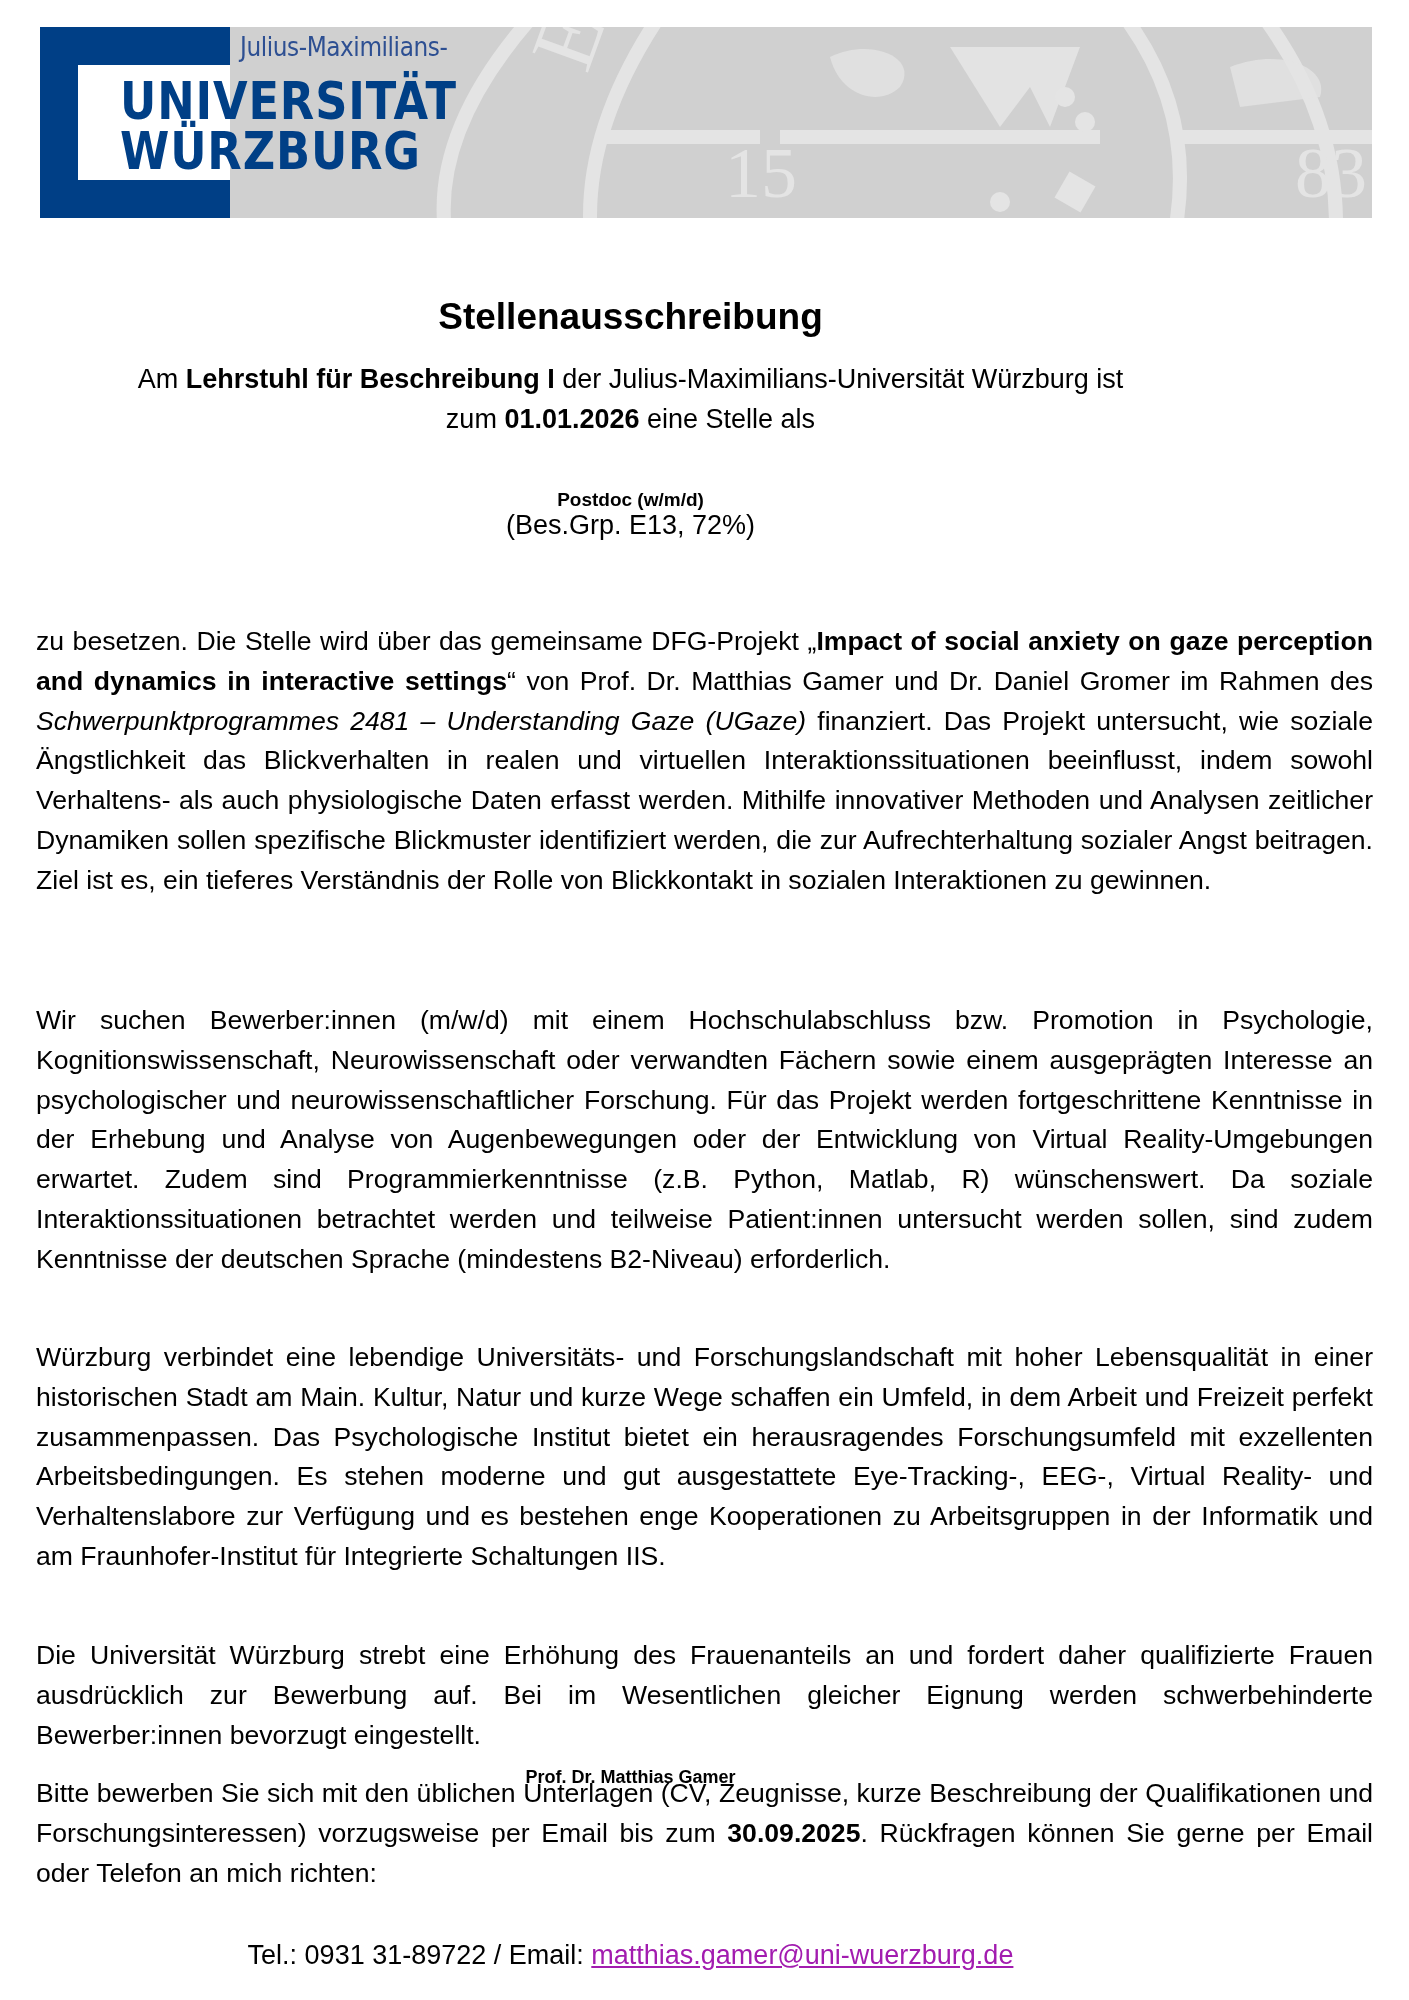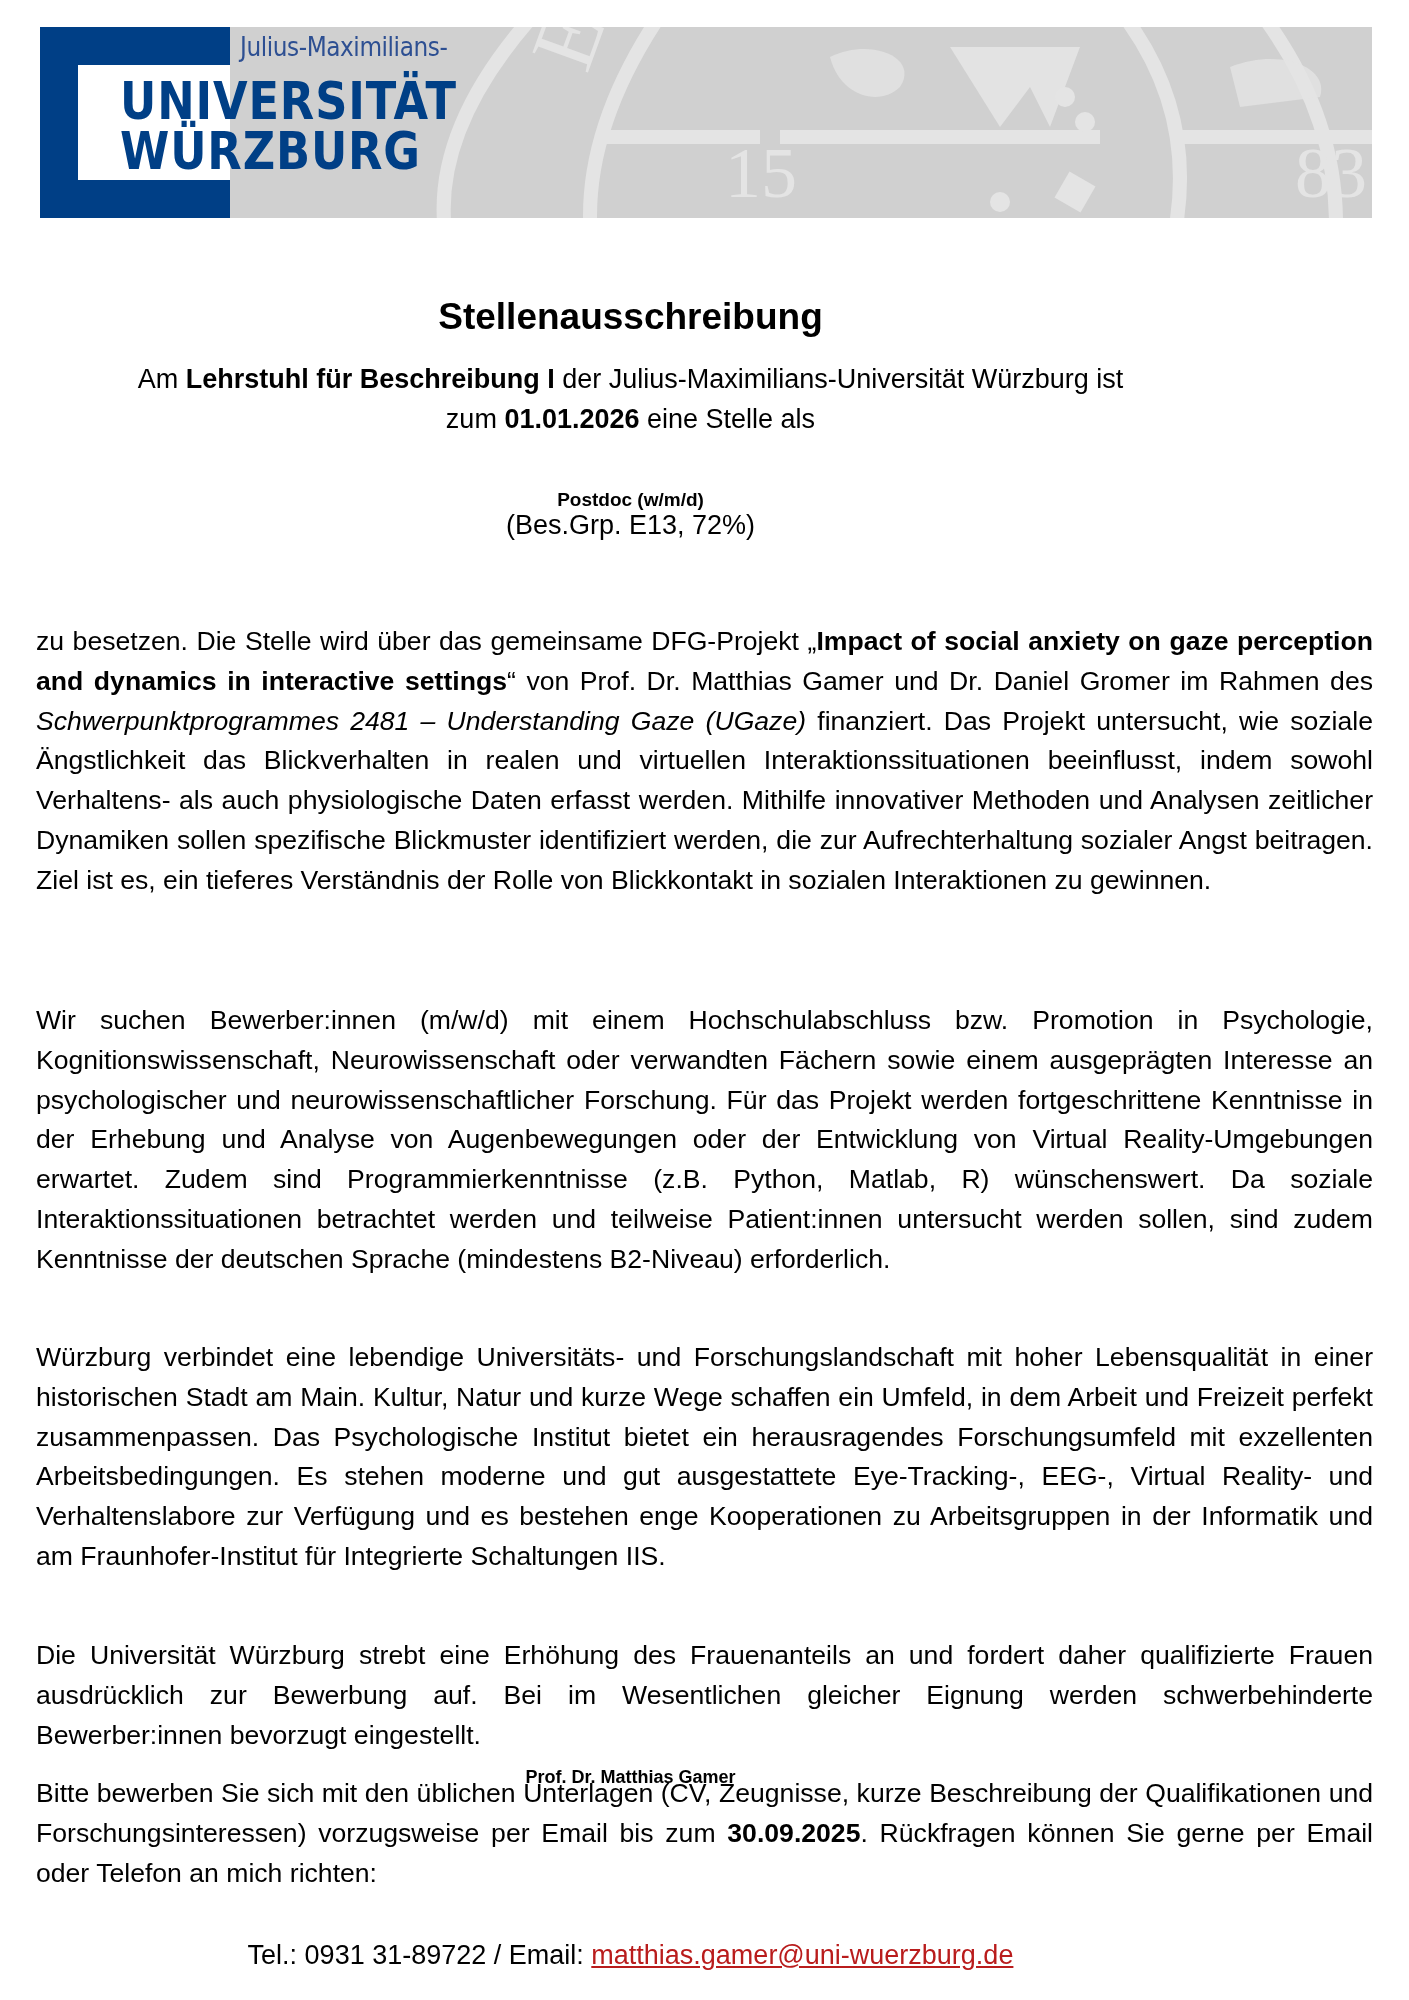--- a/index.html
+++ b/index.html
@@ -118,14 +118,14 @@
 <div class="body p4">
   <p>Die Universität Würzburg strebt eine Erhöhung des Frauenanteils an und fordert daher qualifizierte Frauen ausdrücklich zur Bewerbung auf. Bei im Wesentlichen gleicher Eignung werden schwerbehinderte Bewerber:innen bevorzugt eingestellt.</p>
 </div>
 
 <div class="body p5">
   <p><span>Bitte bewerben Sie sich mit den üblichen Unterlagen (CV, Zeugnisse, kurze Beschreibung der Qualifikationen und Forschungsinteressen) vorzugsweise per Email bis zum </span><b>30.09.2025</b><span>. Rückfragen können Sie gerne per Email oder Telefon an mich richten:</span></p>
 </div>
 
 <div class="center contact-name">Prof. Dr. Matthias Gamer</div>
 <div class="center contact-line">
-  <span>Tel.: 0931 31-89722 / Email: </span><a href="mailto:matthias.gamer@uni-wuerzburg.de" style="color: #b91c1c;">matthias.gamer@uni-wuerzburg.de</a>
+  <span>Tel.: 0931 31-89722 / Email: </span><a href="mailto:matthias.gamer@uni-wuerzburg.de" style="color: #a21caf;">matthias.gamer@uni-wuerzburg.de</a>
 </div>
 
 </body></html>

